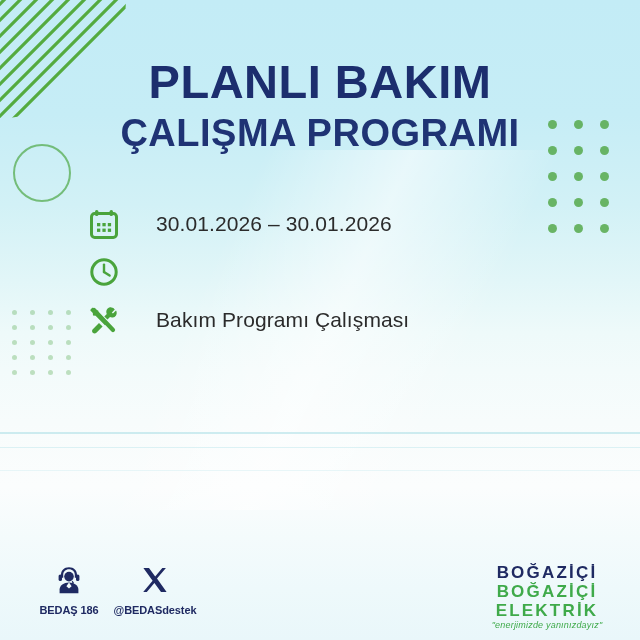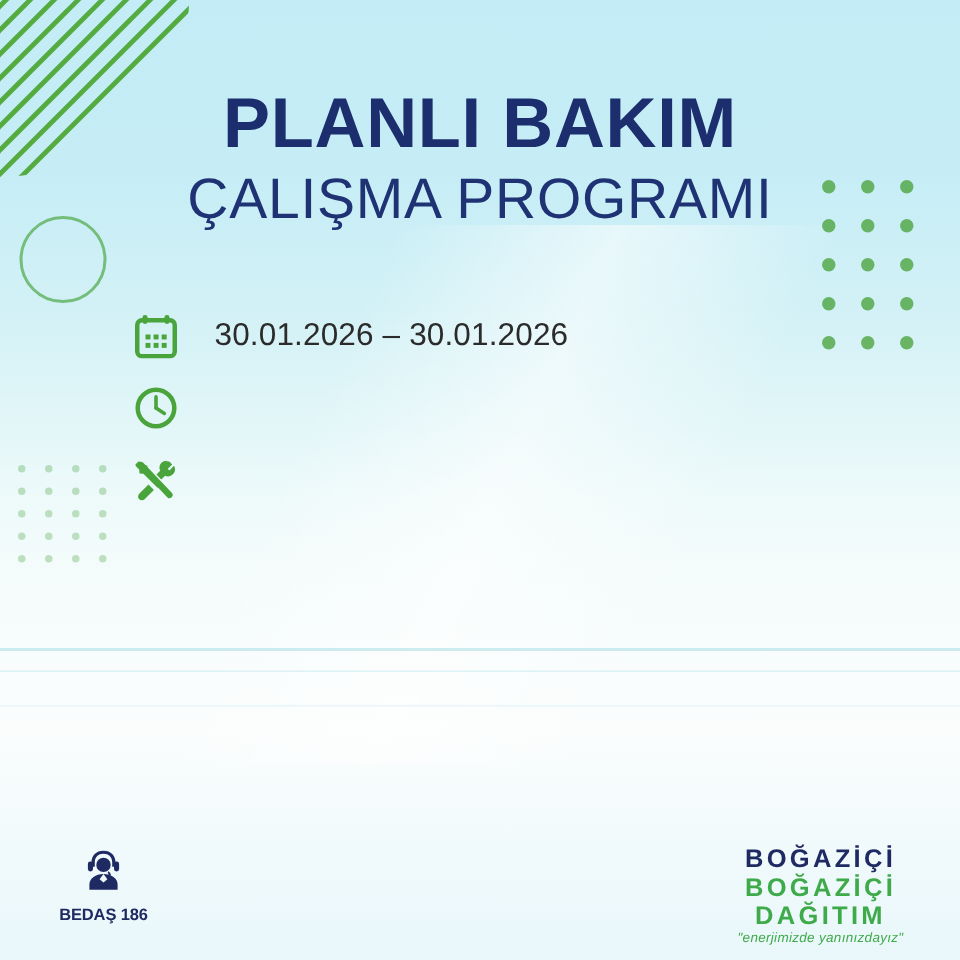--- a/index.html
+++ b/index.html
@@ -114,21 +114,21 @@
     display: block;
     font-size: 47px;
     font-weight: bold;
     letter-spacing: 0.5px;
     color: #1c2e6e;
   }
   .headline .line2 {
     display: block;
     margin-top: 9px;
     font-size: 38px;
-    font-weight: normal;
+    font-weight: bold;
     letter-spacing: 0.5px;
     color: #1f3374;
   }
 
   
   .info {
     position: absolute;
     left: 84px;
     top: 200px;
     width: 520px;
@@ -141,21 +141,21 @@
   .info-icon {
     width: 40px;
     min-width: 40px;
     height: 40px;
     display: flex;
     align-items: center;
     justify-content: center;
   }
   .info-icon svg { display: block; }
   .info-text {
-    margin-left: 19px;
+    margin-left: 32px;
     font-size: 21px;
     color: #2b2b2b;
     letter-spacing: 0.1px;
     white-space: nowrap;
   }
 
   
   .footer {
     position: absolute;
     left: 26px;
@@ -345,20 +345,21 @@
           </g>
           <path d="M23.0 2.2 c-2.6 0-4.7 2.1-4.7 4.7 c0 0.7 0.2 1.4 0.5 2.0 l-2.5 2.5 l3.2 3.2 l2.5-2.5 c0.6 0.3 1.3 0.5 2.0 0.5 c2.6 0 4.7-2.1 4.7-4.7 c0-0.9-0.2-1.7-0.7-2.4 l-3.1 3.1 l-2.3-2.3 l3.1-3.1 c-0.7-0.4-1.6-0.7-2.4-0.7 Z" fill="#4aa43c"></path>
           <path d="M7.6 2.4 L3.2 5.0 l0.2 4.0 l8.6 8.6 l3.4-3.4 L7.6 5.6 Z" fill="#4aa43c" opacity="0"></path>
           <path d="M5.6 2.6 L2.6 5.6 c-0.6 0.6-0.6 1.7 0 2.4 l4.4 4.4 l5.4-5.4 L8.0 2.6 c-0.7-0.6-1.8-0.6-2.4 0 Z" fill="#4aa43c" opacity="0"></path>
           <path d="M4.0 3.0 c-1.1 1.1-1.1 2.9 0 4.0 l10.2 10.2 l4.0-4.0 L8.0 3.0 c-1.1-1.1-2.9-1.1-4.0 0 Z" fill="#4aa43c" opacity="0"></path>
           <path d="M16.8 16.0 l-3.4 3.4 l7.0 7.0 c1.0 1.0 2.5 1.0 3.4 0 c1.0-1.0 1.0-2.5 0-3.4 Z" fill="#4aa43c" opacity="0"></path>
           <path d="M4.8 24.2 c-1.0 1.0-1.0 2.6 0 3.6 c1.0 1.0 2.6 1.0 3.6 0 l6.2-6.2 l-3.6-3.6 Z" fill="#4aa43c"></path>
           <path d="M2.6 4.4 c-0.4 0.4-0.4 1.0 0 1.4 l2.2 2.2 l0.2 2.6 l2.6 0.2 l9.4 9.4 l2.8-2.8 L10.4 8.0 l-0.2-2.6 l-2.6-0.2 L5.4 3.0 c-0.4-0.4-1.0-0.4-1.4 0 Z" fill="#4aa43c"></path>
         </svg>
       </span>
+      <span class="info-text">Bakım Programı Çalışması</span>
     </div>
 
 
   </div>
 
   <div class="footer">
 
     <div class="contact">
       <span class="glyph">
         <svg width="34" height="34" viewBox="0 0 34 34">
@@ -368,24 +369,32 @@
           <circle cx="17" cy="13.6" r="4.8" fill="#1f2a62"></circle>
           <path d="M17 19.6 c-5.2 0-9.4 3.0-9.4 7.0 v3.6 h18.8 v-3.6 c0-4.0-4.2-7.0-9.4-7.0 Z" fill="#1f2a62"></path>
           <path d="M17 19.6 l-2.6 3.6 l2.6 2.2 l2.6-2.2 Z" fill="#f2fbfb"></path>
           <path d="M20.2 17.8 c1.0 0.6 1.8 1.6 1.8 2.8 h-1.6 c0-0.8-0.2-1.4-0.6-1.9 Z" fill="#1f2a62"></path>
         </svg>
       </span>
       <span class="cap">BEDAŞ 186</span>
     </div>
 
 
+    <div class="contact">
+      <span class="glyph">
+        <svg width="32" height="32" viewBox="0 0 32 32">
+          <path d="M4.4 4.0 h5.6 l6.2 8.5 l7.1-8.5 h3.6 l-8.9 10.6 l9.6 13.4 h-5.6 l-6.6-9.1 l-7.6 9.1 h-3.6 l9.4-11.2 Z" fill="#1f2a62"></path>
+        </svg>
+      </span>
+      <span class="cap">@BEDASdestek</span>
+    </div>
 
   </div>
 
   <div class="brand">
     <span class="b1">BOĞAZİÇİ</span>
     <span class="b2">BOĞAZİÇİ</span>
-    <span class="b3">DAĞITIM</span>
+    <span class="b3">ELEKTRİK</span>
     <span class="rule"></span>
     <span class="tag">"enerjimizde yanınızdayız"</span>
   </div>
 
 </div>
 
 </body></html>

